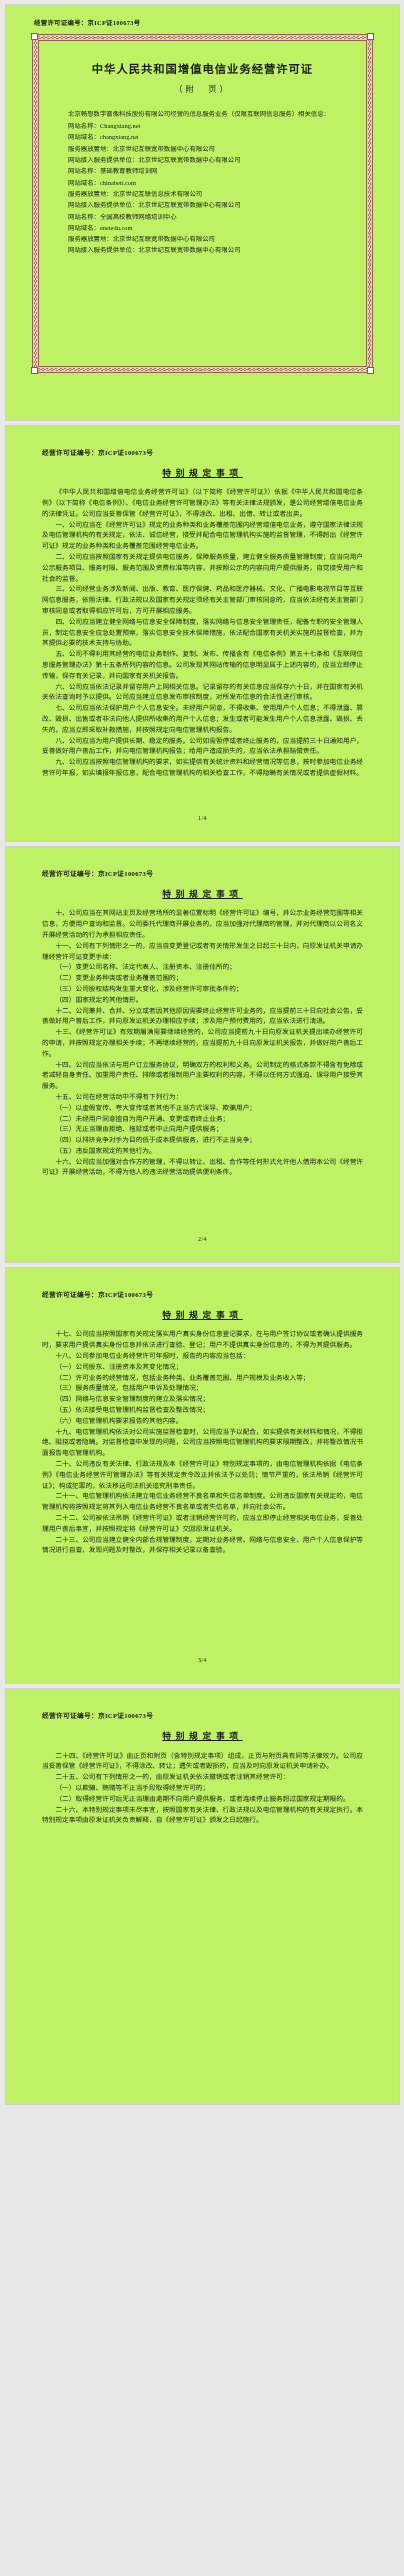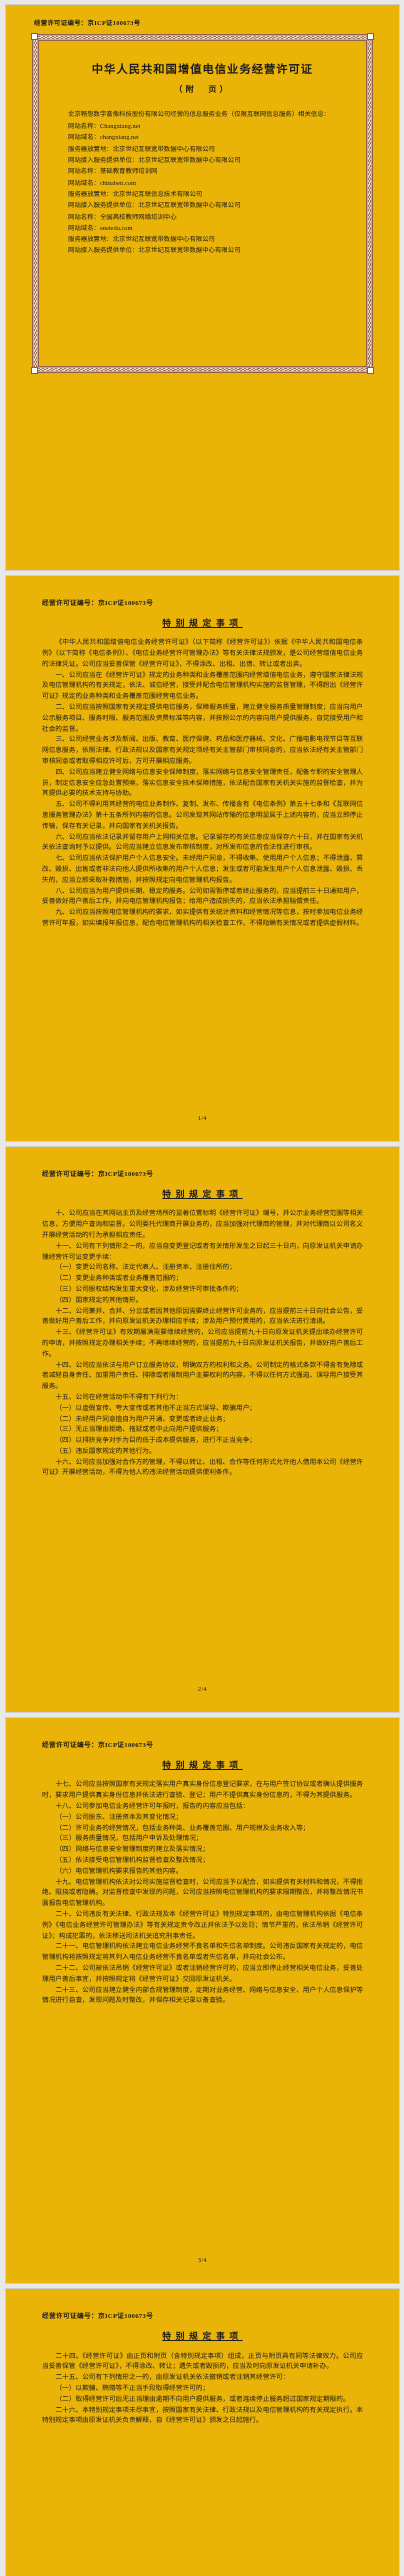--- a/index.html
+++ b/index.html
@@ -6,23 +6,23 @@
   body{
     width:405px;
     background:#e8e8e8;
     font-family:"Liberation Serif","DejaVu Serif",serif;
     color:#1c1c1c;
     -webkit-font-smoothing:antialiased;
   }
   .stage{width:405px;padding:4.1px 0;}
   .page{
     width:395px;
-    height:567px;
+    height:417px;
     margin:0 auto 4.1px auto;
-    background:#eab308;
+    background:#bef264;
     border:0.5px solid #cfcfcf;
     box-sizing:border-box;
     position:relative;
     overflow:hidden;
   }
   
   .cert-header{
     margin:13.4px 0 0 28px;
     font-size:6.4px;
     font-weight:bold;
@@ -59,21 +59,21 @@
     margin:19.6px 10.3px 0 10.3px;
     text-align:center;
     font-size:11.3px;
     font-weight:bold;
     letter-spacing:1px;
   }
   .cert-subtitle{
     margin:6.2px 0 13.4px 0;
     text-align:center;
     font-size:8.2px;
-    font-weight:bold;
+    font-weight:normal;
     letter-spacing:3.1px;
   }
   .cert-intro{
     margin:3.1px 29px 0 29px;
     font-size:6.4px;
     line-height:11.3px;
     text-align:justify;
   }
   .cert-lines{margin:1px 29px 0 29px;}
   .cert-line{

